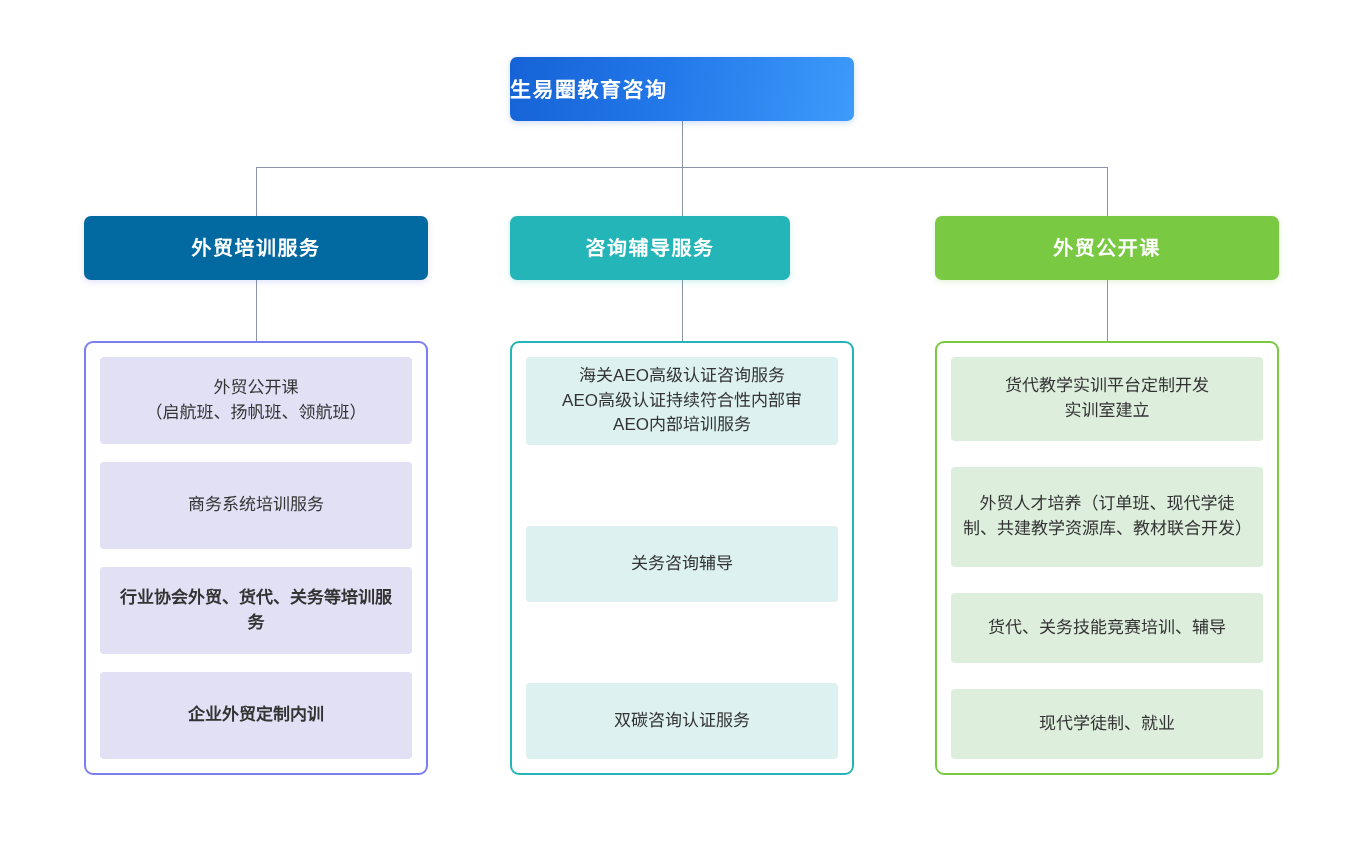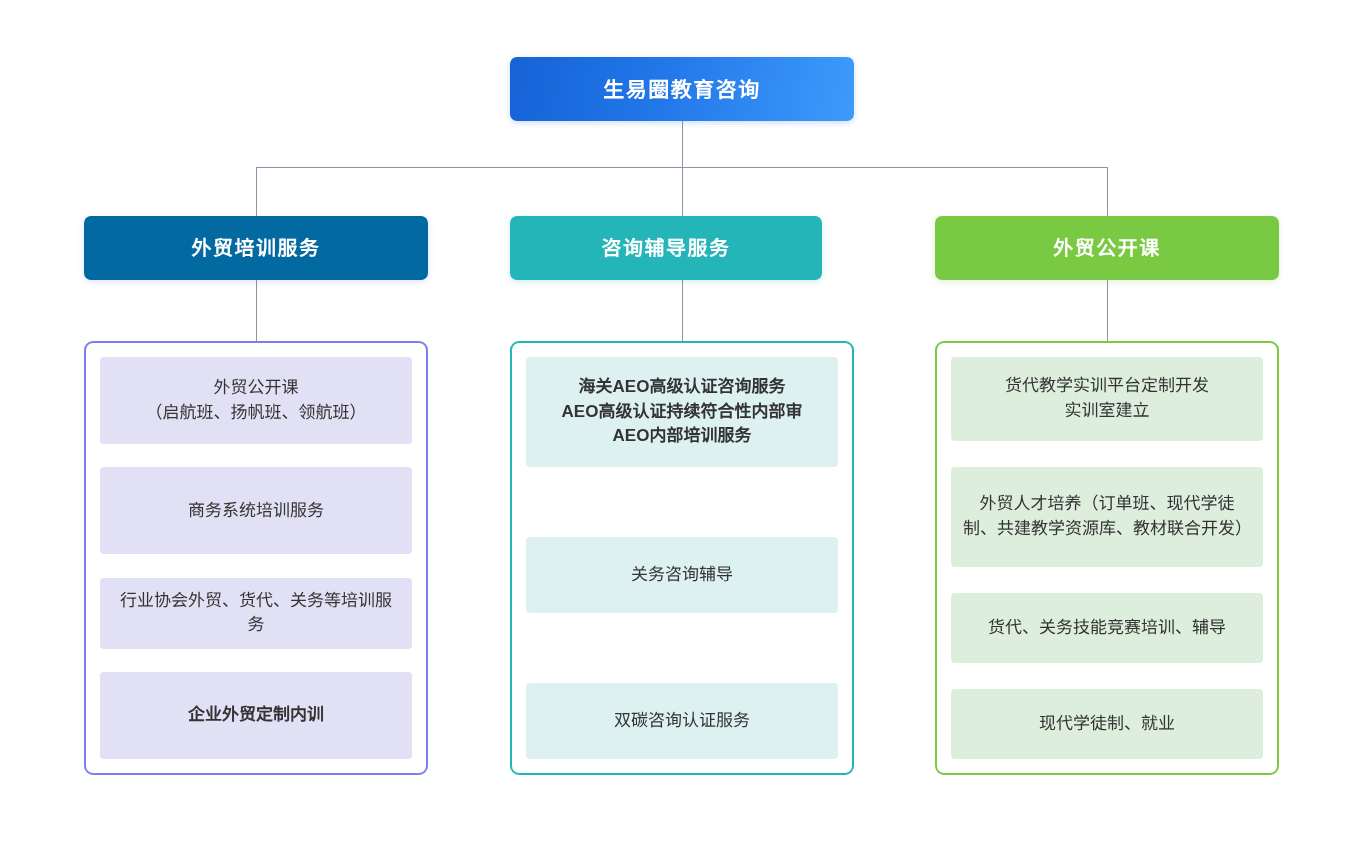--- a/index.html
+++ b/index.html
@@ -50,37 +50,36 @@
     position: absolute;
     left: 510px;
     top: 57px;
     width: 344px;
     height: 64px;
     border-radius: 7px;
     background: linear-gradient(100deg, #1663d6 0%, #2176e8 42%, #3d9bfb 100%);
     box-shadow: 0 2px 6px rgba(31, 99, 214, 0.22);
     display: flex;
     align-items: center;
-    justify-content: center;
   }
   .root-node .node-title {
     color: #ffffff;
     font-size: 21px;
     font-weight: bold;
     letter-spacing: 1.5px;
     line-height: 1;
   }
 
   
   .branch {
     position: absolute;
     top: 216px;
   }
   #branch-1 { left: 84px;  width: 344px; }
-  #branch-2 { left: 510px; width: 312px; }
+  #branch-2 { left: 510px; width: 280px; }
   #branch-3 { left: 935px; width: 344px; }
 
   .branch-header {
     height: 64px;
     border-radius: 7px;
     display: flex;
     align-items: center;
     justify-content: center;
   }
   .branch-header .header-title {
@@ -137,24 +136,24 @@
     color: #333333;
     white-space: pre-line;
   }
   #group-1 .leaf-card { background: #e2e0f5; }
   #group-2 .leaf-card { background: #ddf1f1; }
   #group-3 .leaf-card { background: #ddeedd; }
 
   
   #group-1 .leaf-card:nth-child(1) { height: 87px; }
   #group-1 .leaf-card:nth-child(2) { height: 87px; }
-  #group-1 .leaf-card:nth-child(3) { height: 71px; }
+  #group-1 .leaf-card:nth-child(3) { height: 87px; font-weight: bold; }
   #group-1 .leaf-card:nth-child(4) { height: 87px; font-weight: bold; }
 
-  #group-2 .leaf-card:nth-child(1) { height: 110px; font-weight: bold; }
+  #group-2 .leaf-card:nth-child(1) { height: 88px; }
   #group-2 .leaf-card:nth-child(2) { height: 76px; }
   #group-2 .leaf-card:nth-child(3) { height: 76px; }
   #group-2 .leaf-card:nth-child(4) { height: 76px; }
 
   #group-3 .leaf-card:nth-child(1) { height: 84px; }
   #group-3 .leaf-card:nth-child(2) { height: 100px; }
   #group-3 .leaf-card:nth-child(3) { height: 70px; }
   #group-3 .leaf-card:nth-child(4) { height: 70px; }
 </style>
 </head>

